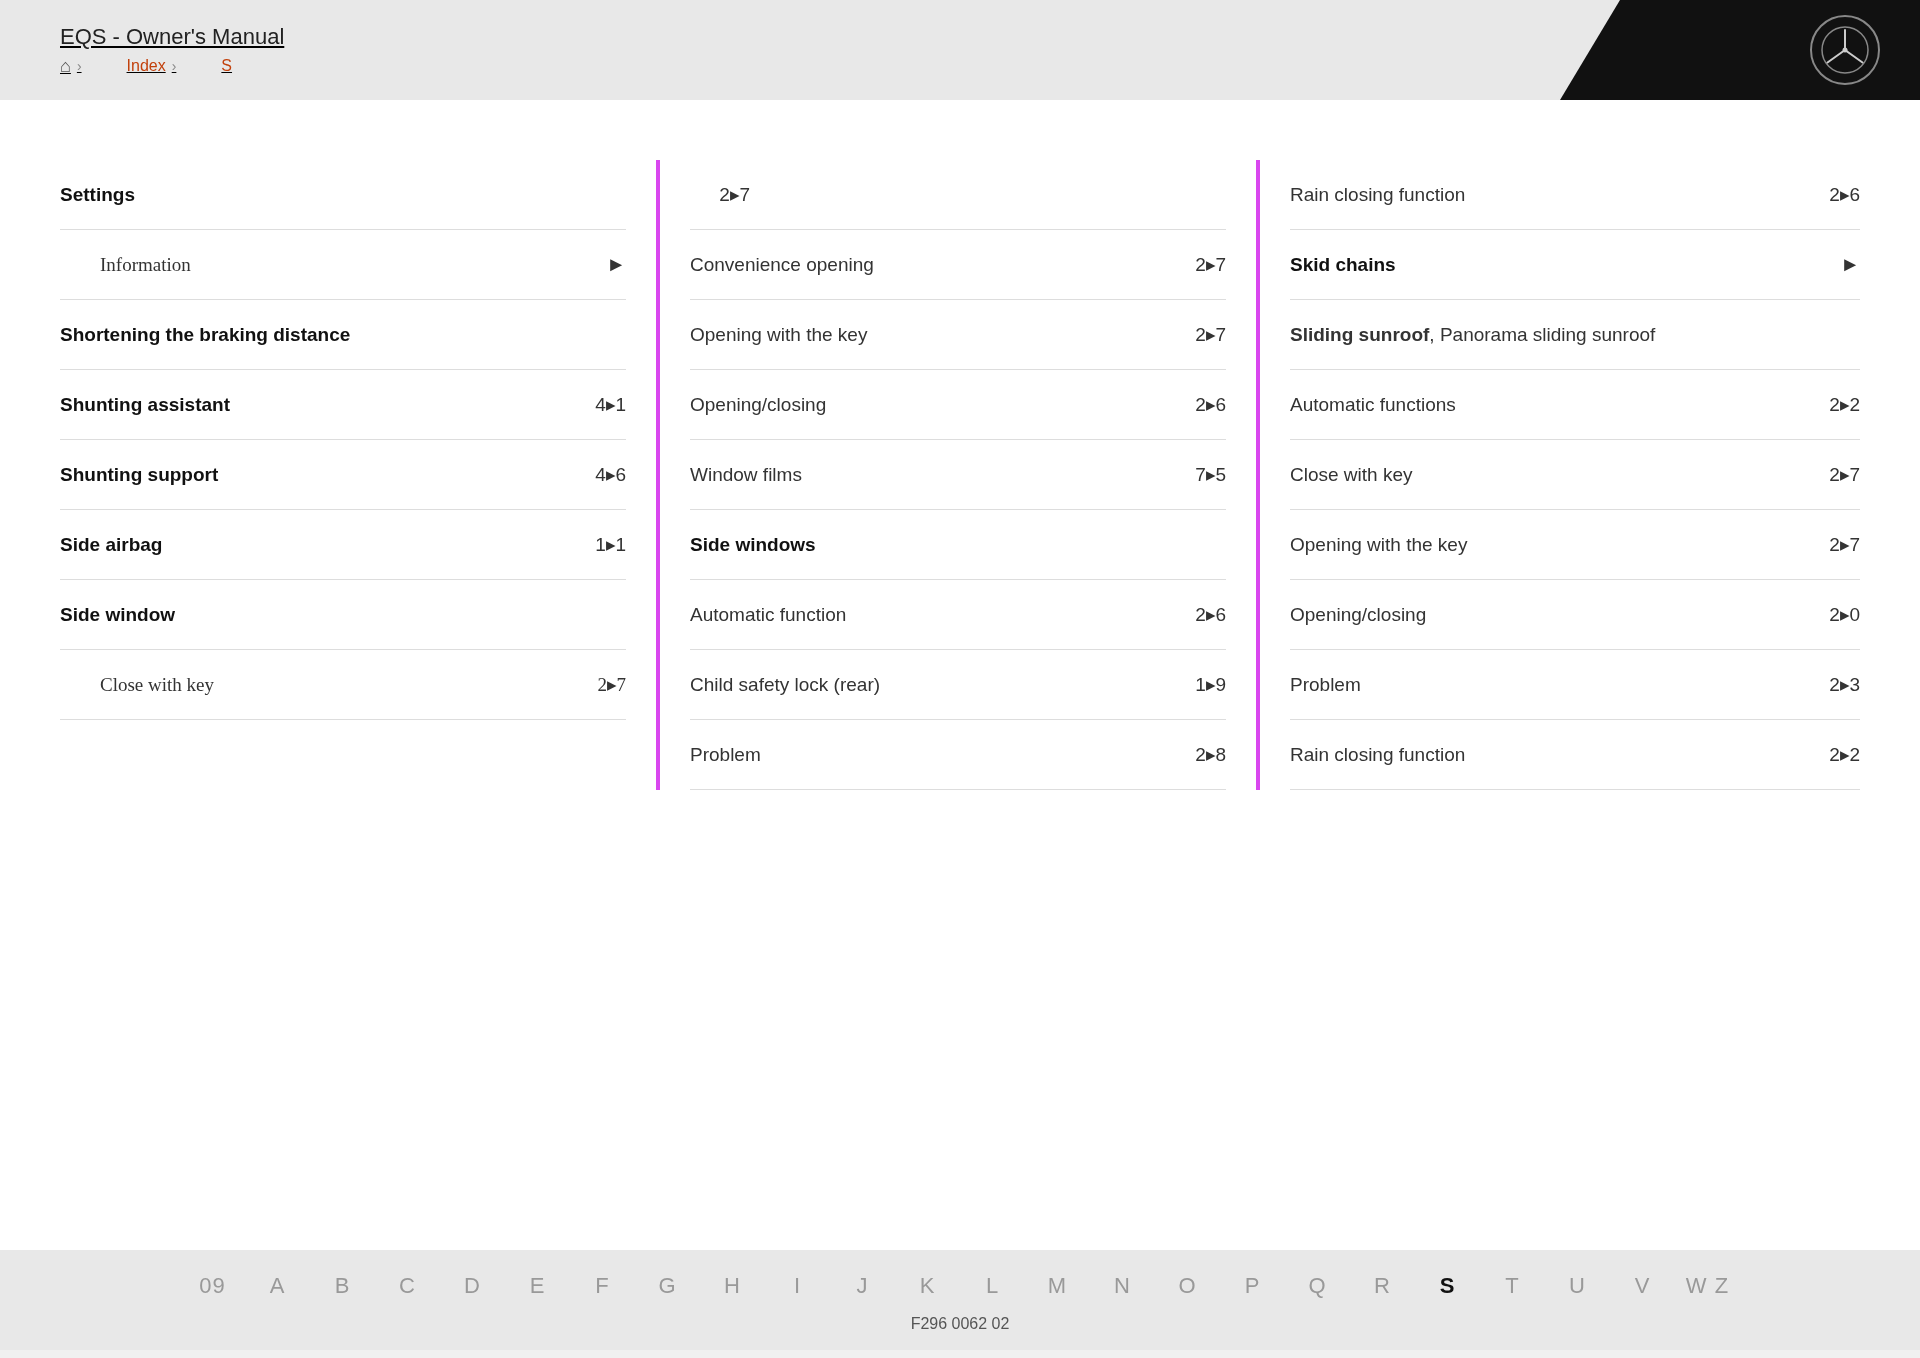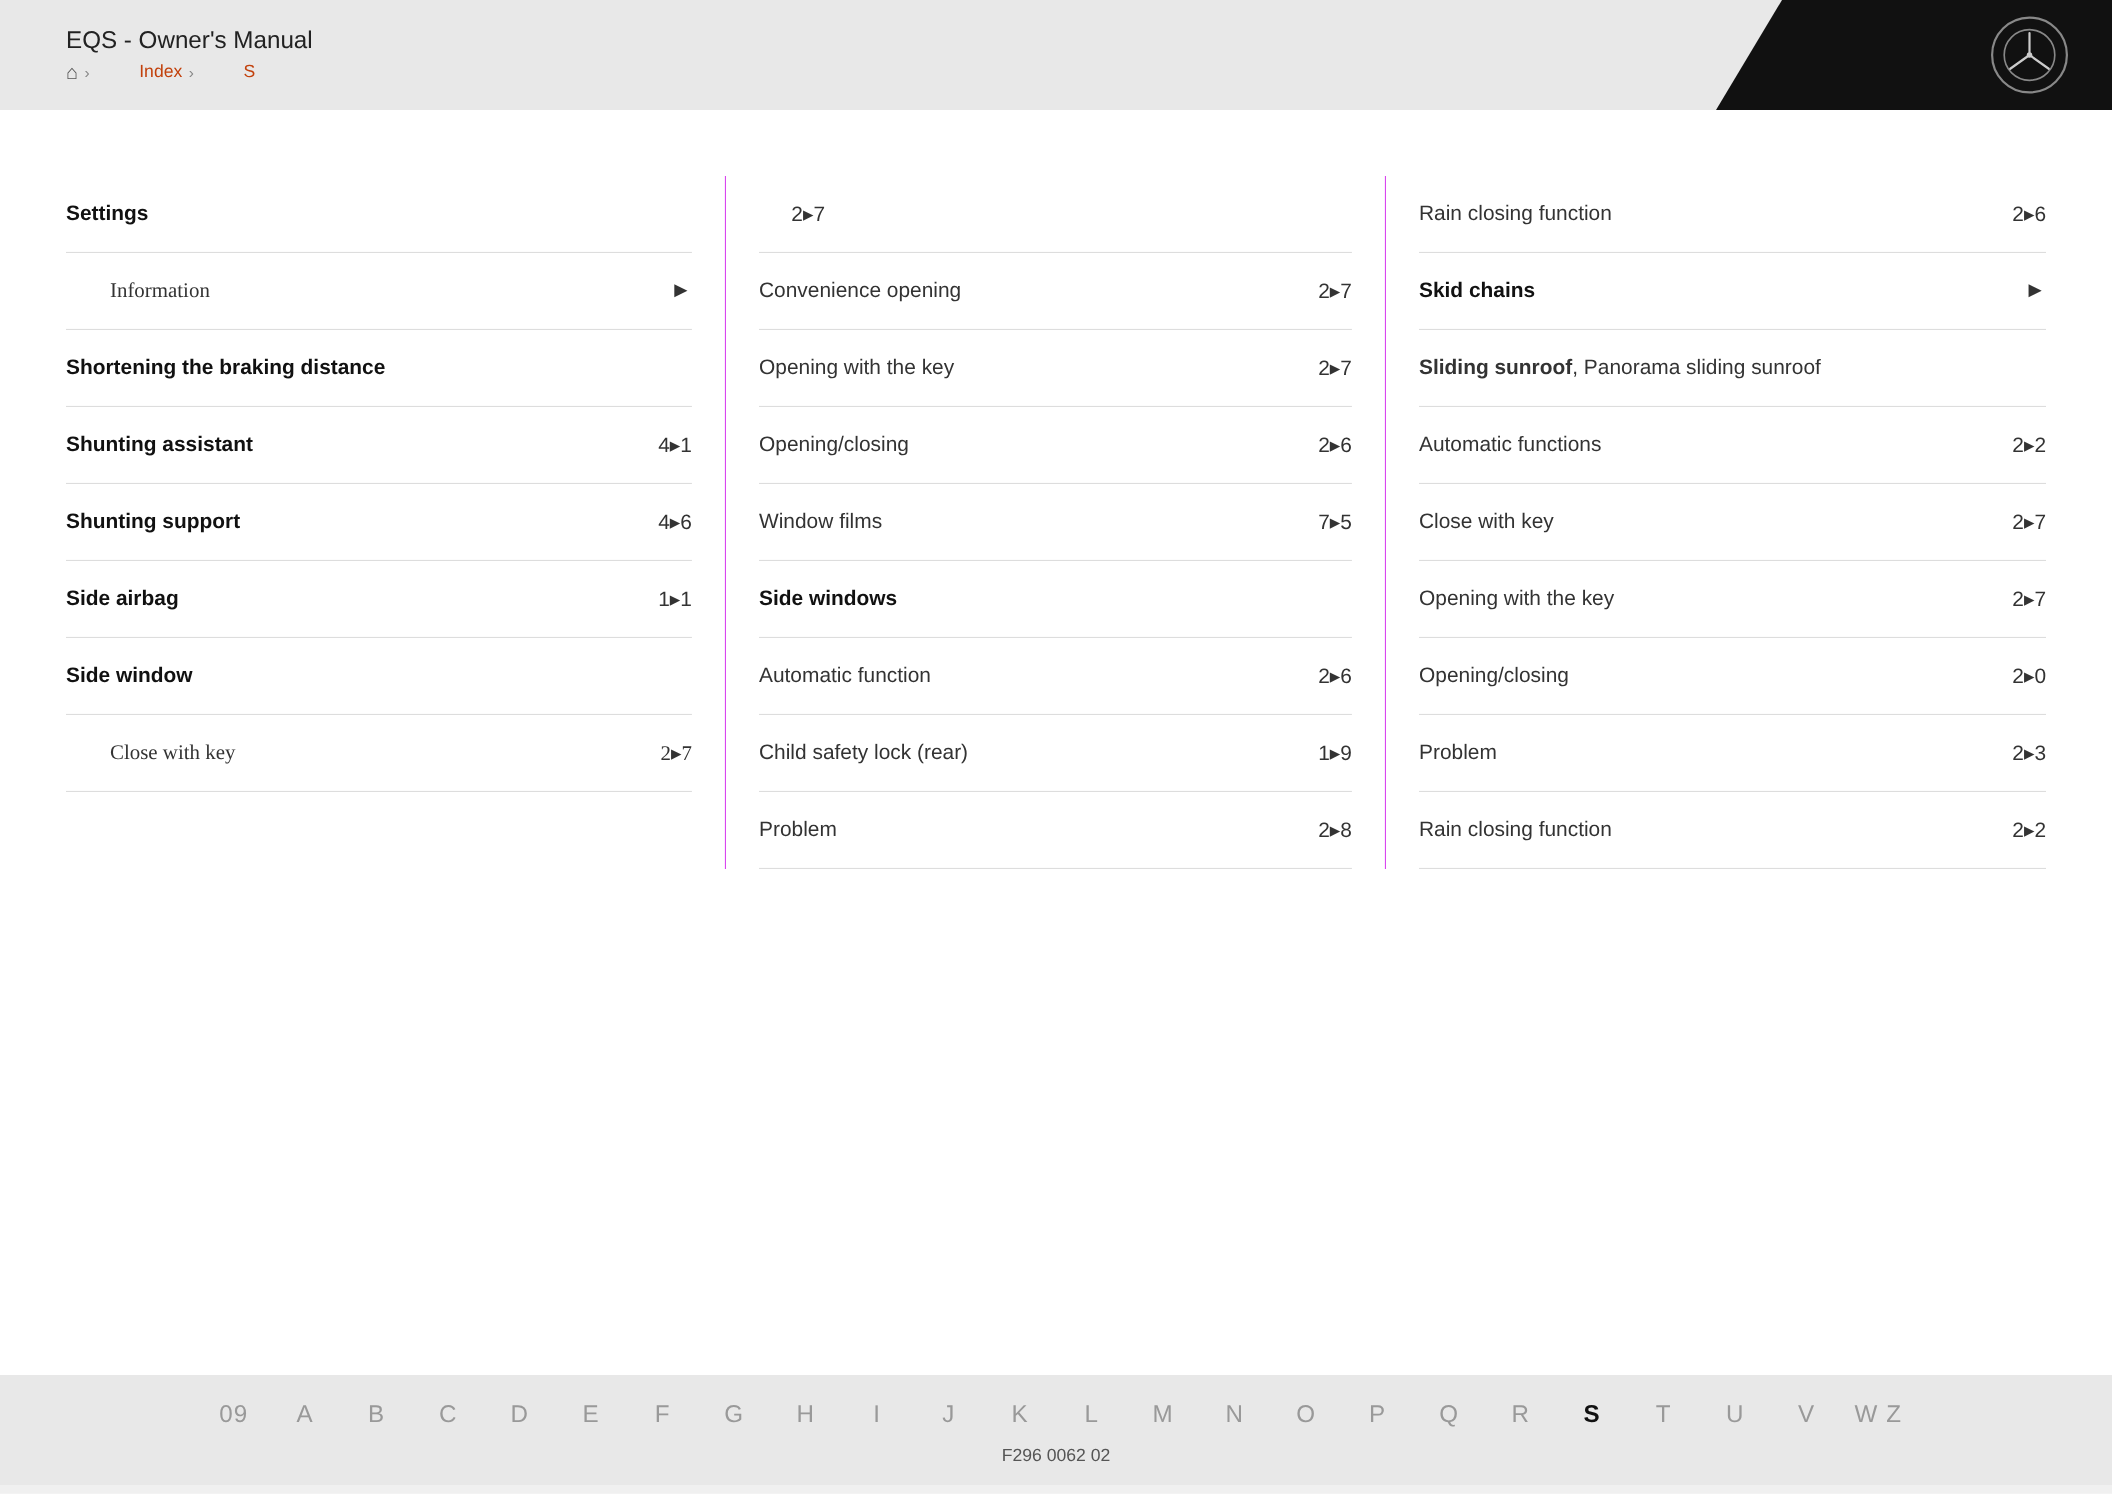--- a/index.html
+++ b/index.html
@@ -13,20 +13,21 @@
 
     
     .header {
       background: #e8e8e8;
       height: 100px;
       display: flex;
       align-items: center;
       justify-content: space-between;
       padding: 0 60px 0 60px;
       position: relative;
+      text-decoration: underline;
     }
     .header-left {
       display: flex;
       flex-direction: column;
     }
     .header-title {
       font-size: 22px;
       font-weight: normal;
       color: #222;
       margin-bottom: 6px;
@@ -89,21 +90,21 @@
     
     .columns {
       display: grid;
       grid-template-columns: 1fr 1fr 1fr;
       gap: 0;
       width: 100%;
     }
 
     .column {
       padding: 0 30px;
-      border-right: 1px solid #d946ef;
+      border-right: 4px solid #d946ef;
     }
     .column:first-child {
       padding-left: 0;
     }
     .column:last-child {
       border-right: none;
       padding-right: 0;
     }
 
     

